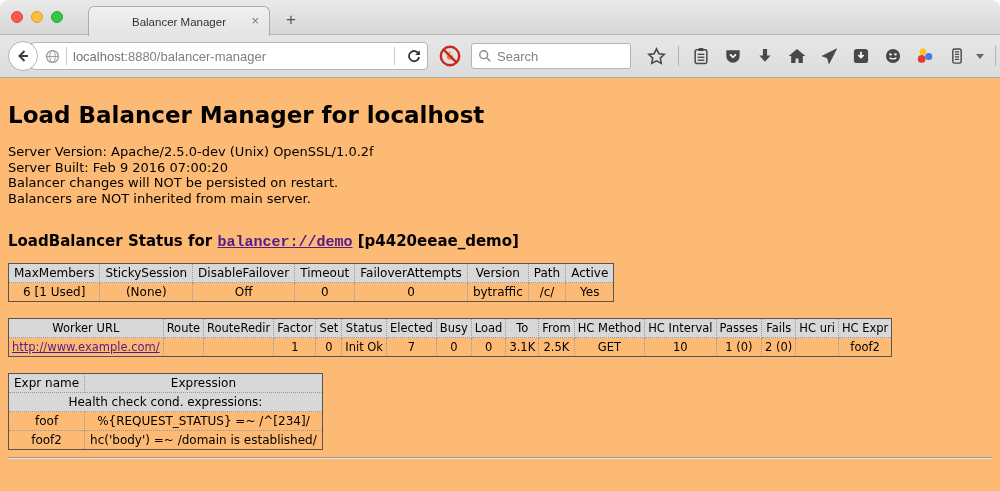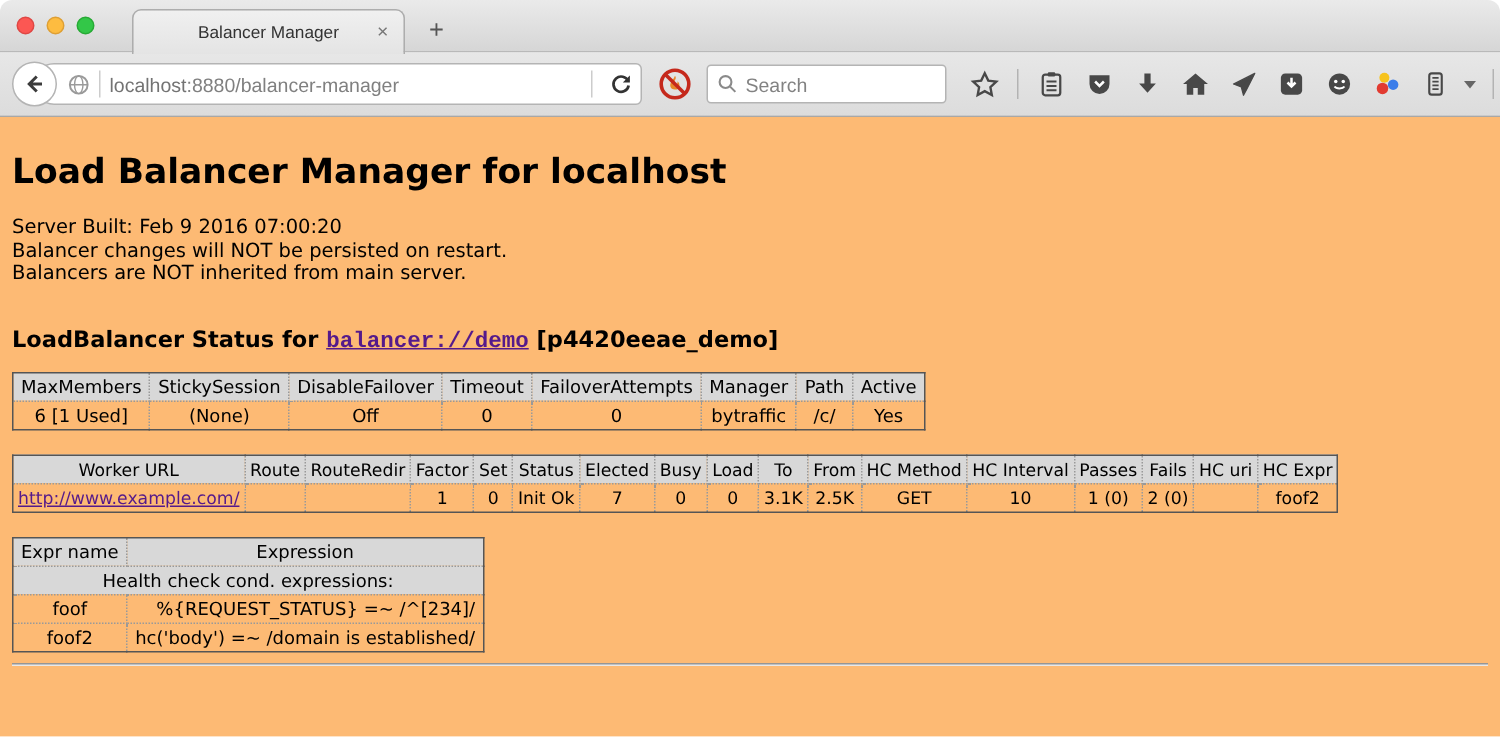--- a/index.html
+++ b/index.html
@@ -87,21 +87,21 @@
 
   table { border-collapse:collapse; border:1px solid #555; font-family:"DejaVu Sans", sans-serif; }
   th, td { border:1px dotted #999; padding:2px 5px; text-align:center; font-size:12px; white-space:nowrap; }
   th { background:#d8d8d8; font-weight:normal; }
 
   .t-balancer { margin-top:12px; }
   .t-worker   { margin-top:16px; }
   .t-worker th, .t-worker td { font-size:11.5px; padding:2px 3px; }
   .t-worker td.cell-url { text-align:left; }
   .t-health   { margin-top:16px; }
-  .t-health td.expr { text-align:right; }
+  .t-health td.expr { text-align:center; }
 
   hr { border:none; height:2px; background:#969696; border-bottom:1px solid #e9e9e9; margin-top:7px; }
 </style>
 </head>
 <body>
 
 <div class="window">
 
   <div class="tabbar">
     <div class="traffic">
@@ -230,36 +230,37 @@
         </svg>
       </div>
 
     </div>
   </div>
 
   <div class="content">
     <h1>Load Balancer Manager for localhost</h1>
 
     <div class="info">
+      <div>Server Version: Apache/2.5.0-dev (Unix) OpenSSL/1.0.2f</div>
       <div>Server Built: Feb 9 2016 07:00:20</div>
       <div>Balancer changes will NOT be persisted on restart.</div>
       <div>Balancers are NOT inherited from main server.</div>
     </div>
 
     <h3><span>LoadBalancer Status for </span><a href="#">balancer://demo</a><span> [p4420eeae_demo]</span></h3>
 
     <table class="t-balancer">
       <tbody>
           <tr>
         <th>MaxMembers</th>
         <th>StickySession</th>
         <th>DisableFailover</th>
         <th>Timeout</th>
         <th>FailoverAttempts</th>
-        <th>Manager</th>
+        <th>Version</th>
         <th>Path</th>
         <th>Active</th>
       </tr>
       <tr>
         <td>6 [1 Used]</td>
         <td>(None)</td>
         <td>Off</td>
         <td>0</td>
         <td>0</td>
         <td>bytraffic</td>

